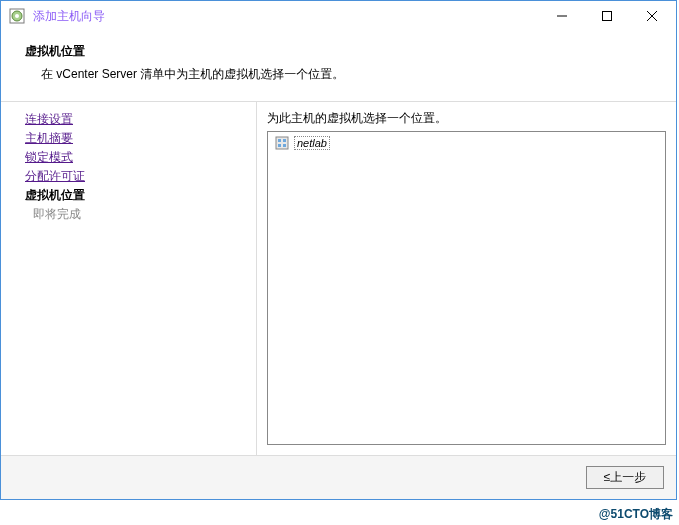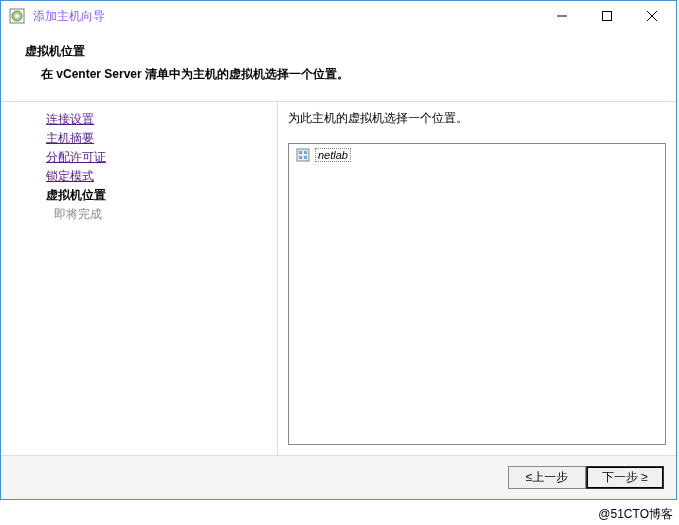--- a/index.html
+++ b/index.html
@@ -40,52 +40,51 @@
       background: #fff;
       color: #333;
     }
     .win-btn svg { width: 10px; height: 10px; }
 
     .header-area {
       padding: 12px 24px 18px 24px;
       background: #fff;
     }
     .header-title { font-weight: bold; font-size: 12px; color: #000; margin-bottom: 6px; }
-    .header-desc { font-size: 12px; color: #000; padding-left: 16px; font-weight: bold; }
+    .header-desc { font-size: 12px; color: #000; padding-left: 16px; }
 
     .body-area {
       flex: 1;
       display: flex;
       border-top: 1px solid #ddd;
       min-height: 0;
     }
     .sidebar {
       width: 256px;
       padding: 8px 0 8px 24px;
       border-right: 1px solid #ddd;
-      margin-left: 21px;
     }
     .sidebar-item {
       display: block;
       padding: 1px 0;
       font-size: 12px;
       line-height: 17px;
       cursor: pointer;
     }
     .sidebar-item.link { color: #551a8b; text-decoration: underline; }
     .sidebar-item.current { color: #000; font-weight: bold; text-decoration: none; }
     .sidebar-item.disabled { color: #888; text-decoration: none; cursor: default; padding-left: 8px; }
 
     .main-panel {
       flex: 1;
       padding: 8px 10px 10px 10px;
       display: flex;
       flex-direction: column;
     }
-    .main-label { font-size: 12px; color: #000; margin-bottom: 16px; }
+    .main-label { font-size: 12px; color: #000; margin-bottom: 4px; }
     .tree-box {
       flex: 1;
       border: 1px solid #888;
       background: #fff;
       padding: 2px;
       overflow: auto;
       font-style: italic;
     }
     .tree-item {
       display: flex;
@@ -129,21 +128,22 @@
     }
     .btn.default {
       border: 1px solid #333;
       box-shadow: inset 0 0 0 1px #000;
     }
     .watermark {
       position: absolute;
       right: 6px;
       bottom: 2px;
       font-size: 12px;
-      color: #000000;
+      color: #0c4a6e;
+      font-weight: bold;
     }
   </style>
 </head>
 <body>
 
 <div class="dialog">
 
   <div class="titlebar">
     <span class="titlebar-icon">
       <svg viewBox="0 0 16 16">
@@ -175,22 +175,22 @@
 
   <div class="header-area">
     <div class="header-title">虚拟机位置</div>
     <div class="header-desc">在 vCenter Server 清单中为主机的虚拟机选择一个位置。</div>
   </div>
 
   <div class="body-area">
     <div class="sidebar">
       <a class="sidebar-item link">连接设置</a>
       <a class="sidebar-item link">主机摘要</a>
+      <a class="sidebar-item link">锁定模式</a>
       <a class="sidebar-item link">分配许可证</a>
-      <a class="sidebar-item link">锁定模式</a>
       <span class="sidebar-item current">虚拟机位置</span>
       <span class="sidebar-item disabled">即将完成</span>
     </div>
 
     <div class="main-panel">
       <div class="main-label">为此主机的虚拟机选择一个位置。</div>
       <div class="tree-box">
         <div class="tree-item">
           <span class="tree-icon">
             <svg viewBox="0 0 16 16">
@@ -202,18 +202,17 @@
             </svg>
           </span>
           <span class="tree-label">netlab</span>
         </div>
       </div>
     </div>
   </div>
 
   <div class="footer">
     <div class="btn">≤上一步</div>
-    <div class="btn default">下一步 ≥</div>
   </div>
 
 </div>
 
 <div class="watermark">@51CTO博客</div>
 
 </body></html>

